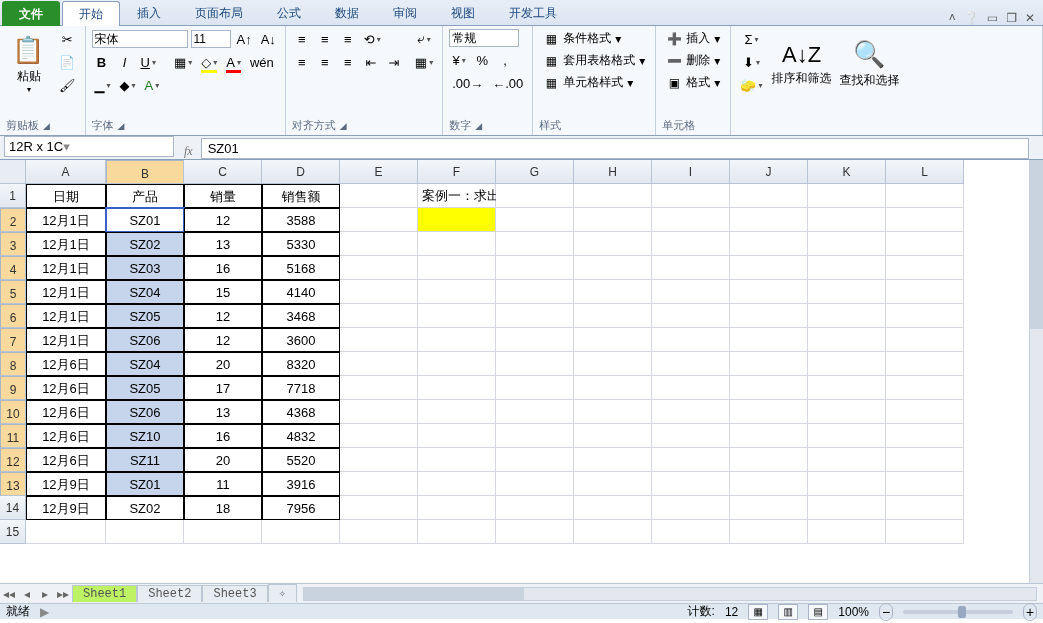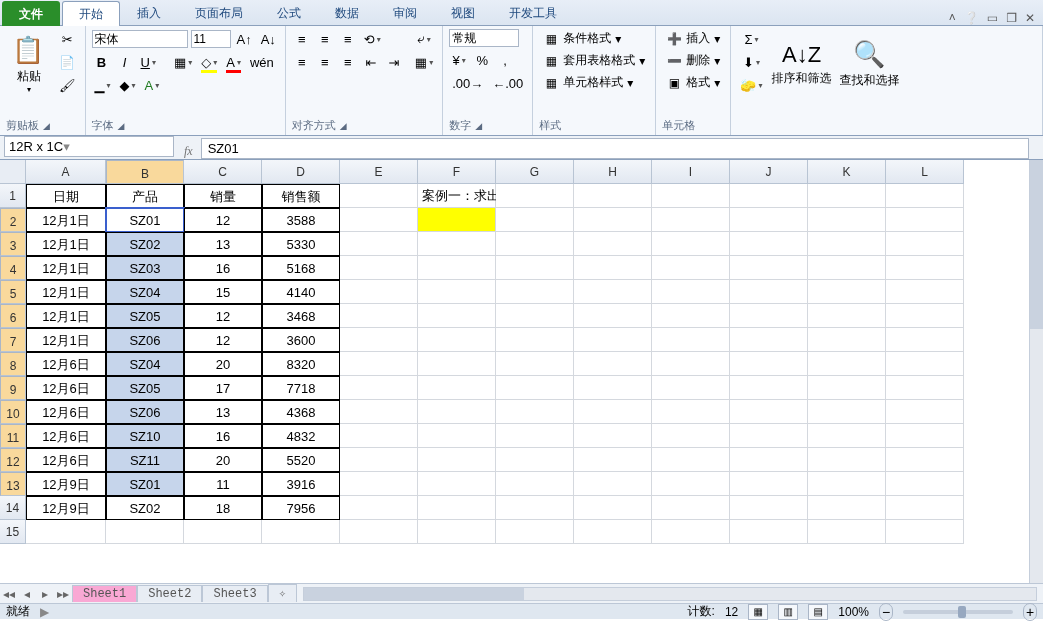--- a/index.html
+++ b/index.html
@@ -55,21 +55,21 @@
 .cell.hdr { font-weight:normal; text-align:center; border:1px solid #000; }
 .cell.dat { text-align:center; border:1px solid #000; }
 .selcell { background:#c6d5eb; }
 .active-cell { background:#fff !important; outline:2px solid #3a5fcd; outline-offset:-1px; }
 .yellow { background:#ffff00; }
 .note { overflow:visible; }
 
 
 .sheettabs { height:20px; display:flex; align-items:center; background:#eef2f7; border-top:1px solid #bcc7d6; font-size:12px; }
 .navtab { width:18px; text-align:center; color:#666; cursor:pointer; }
-.stab { padding:1px 10px; border:1px solid #bcc7d6; border-bottom:none; background:#f9a8d4; margin-top:-1px; border-radius:0 0 0 0; cursor:pointer; color:#555; font-family: "Courier New", monospace; }
+.stab { padding:1px 10px; border:1px solid #bcc7d6; border-bottom:none; background:#bef264; margin-top:-1px; border-radius:0 0 0 0; cursor:pointer; color:#555; font-family: "Courier New", monospace; }
 .stab.inactive { background:#e8edf4; }
 .hscroll { flex:1; margin:0 6px; height:14px; background:#e4e8ee; border:1px solid #c5cedb; position:relative; }
 .hscroll .thumb { position:absolute; left:0; top:0; height:100%; width:30%; background:#c9d2df; }
 
 
 .status { height:16px; display:flex; align-items:center; background:#dfe7f0; border-top:1px solid #bcc7d6; font-size:12px; padding:0 6px; gap:10px; }
 .status .spacer { flex:1; }
 .viewbtn { width:20px; height:16px; border:1px solid #aab6c7; display:inline-flex; align-items:center; justify-content:center; font-size:10px; cursor:pointer; background:#f5f8fc; }
 .zoomslider { width:110px; height:4px; background:#c5cedb; border-radius:2px; position:relative; }
 .zoomslider .knob { position:absolute; top:-4px; left:50%; width:8px; height:12px; background:#97a8c0; border-radius:2px; }

